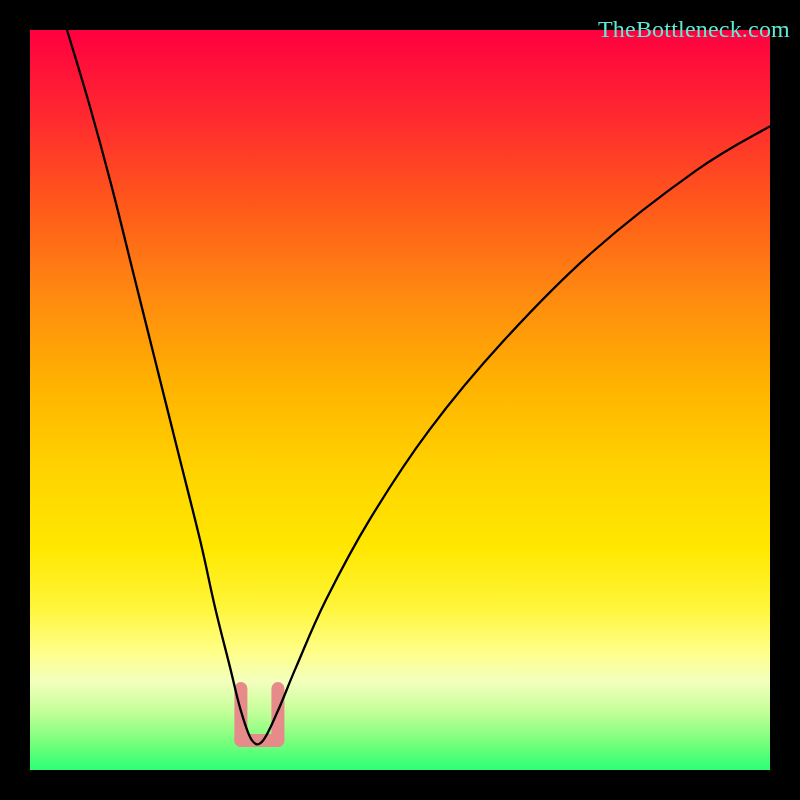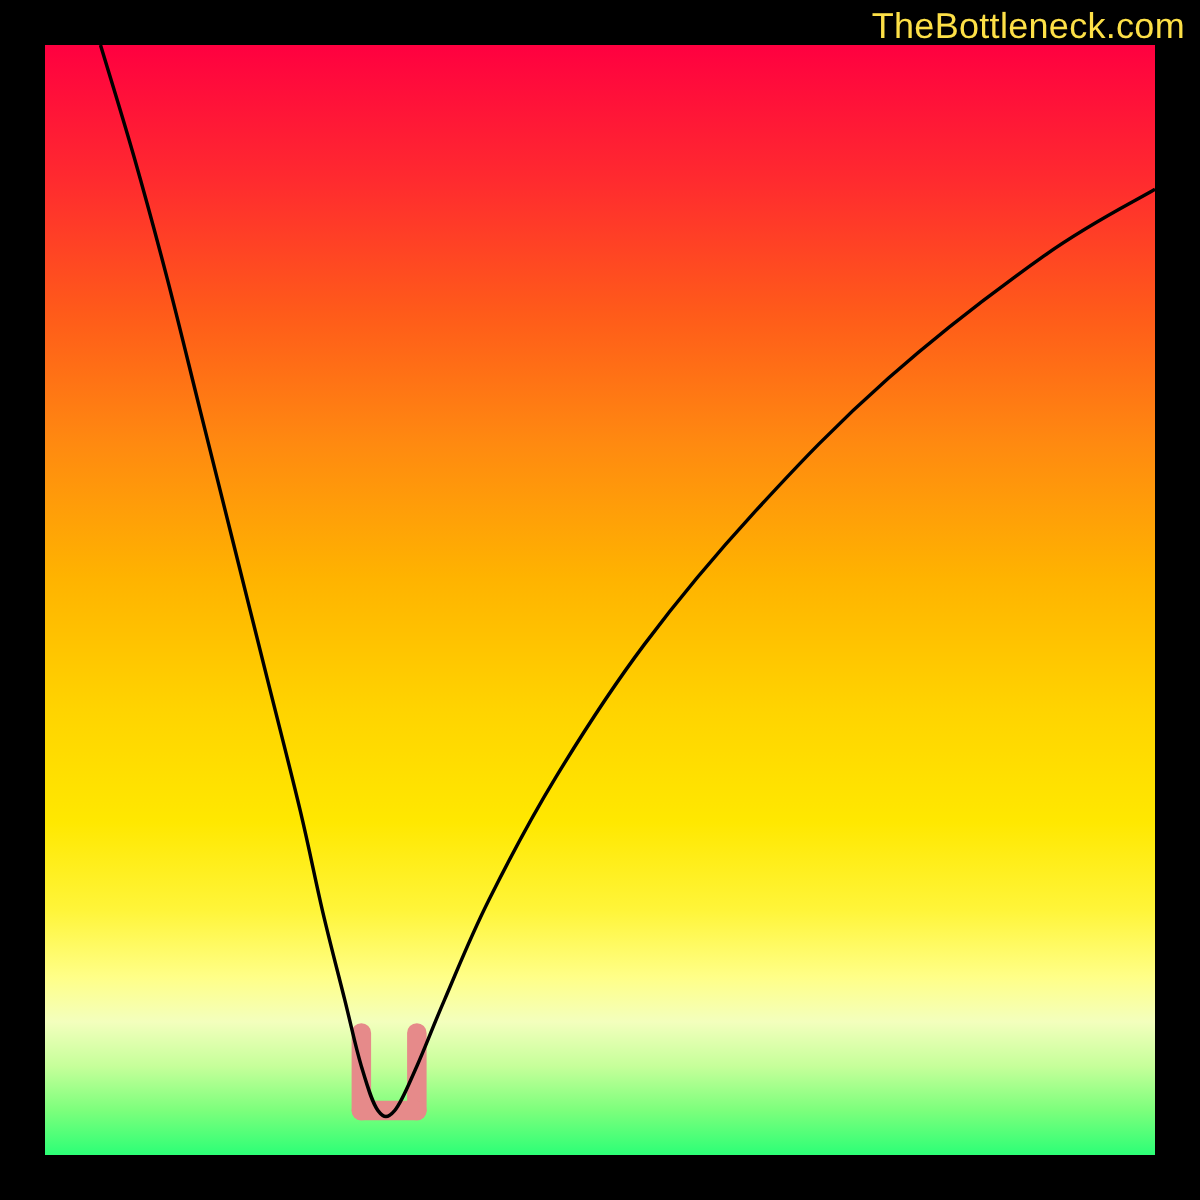--- a/index.html
+++ b/index.html
@@ -5,25 +5,25 @@
   * { margin: 0; padding: 0; box-sizing: border-box; }
   html, body { width: 800px; height: 800px; overflow: hidden; background: #000; }
   .frame {
     position: relative;
     width: 800px;
     height: 800px;
     background: #000;
   }
   .watermark {
     position: absolute;
-    top: 4px;
+    top: 16px;
     right: 10px;
-    font-family: Liberation Sans, sans-serif;
+    font-family: Liberation Serif, serif;
     font-size: 24px;
-    color: #fde047;
+    color: #5eead4;
     font-weight: 500;
     letter-spacing: 0.2px;
     z-index: 20;
   }
   .plot-area {
     position: absolute;
     left: 30px;
     top: 30px;
     width: 740px;
     height: 740px;

